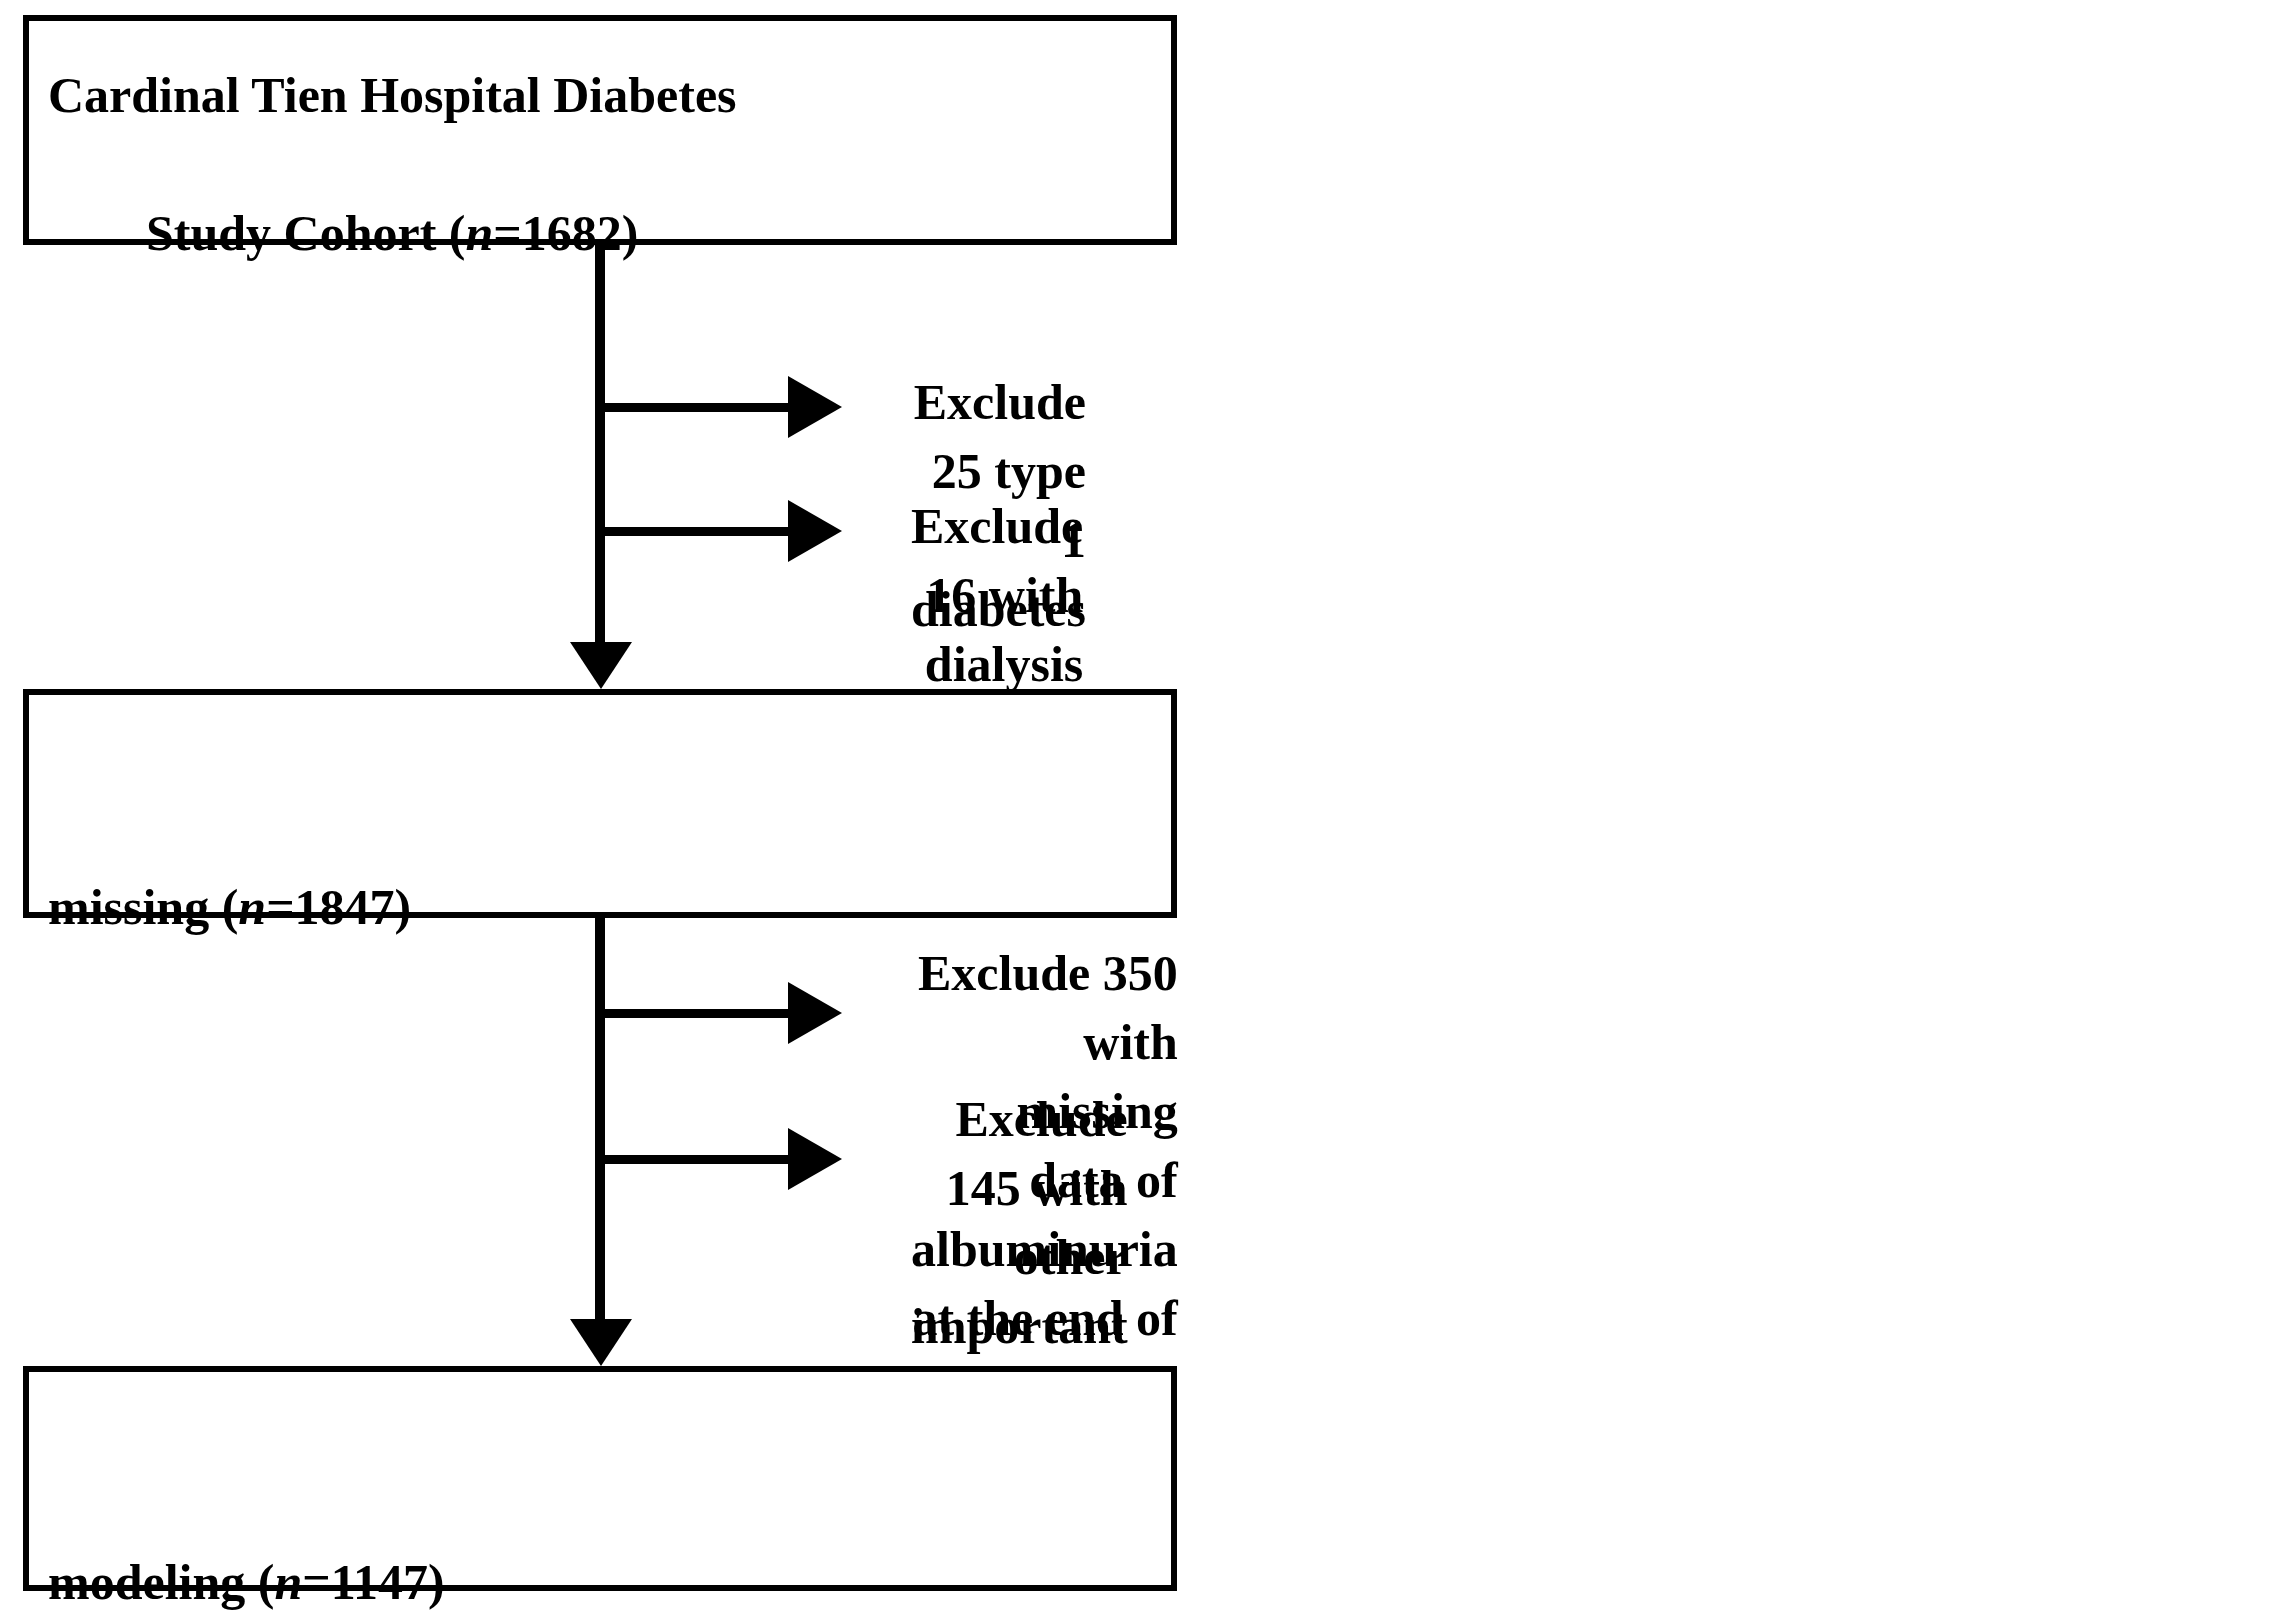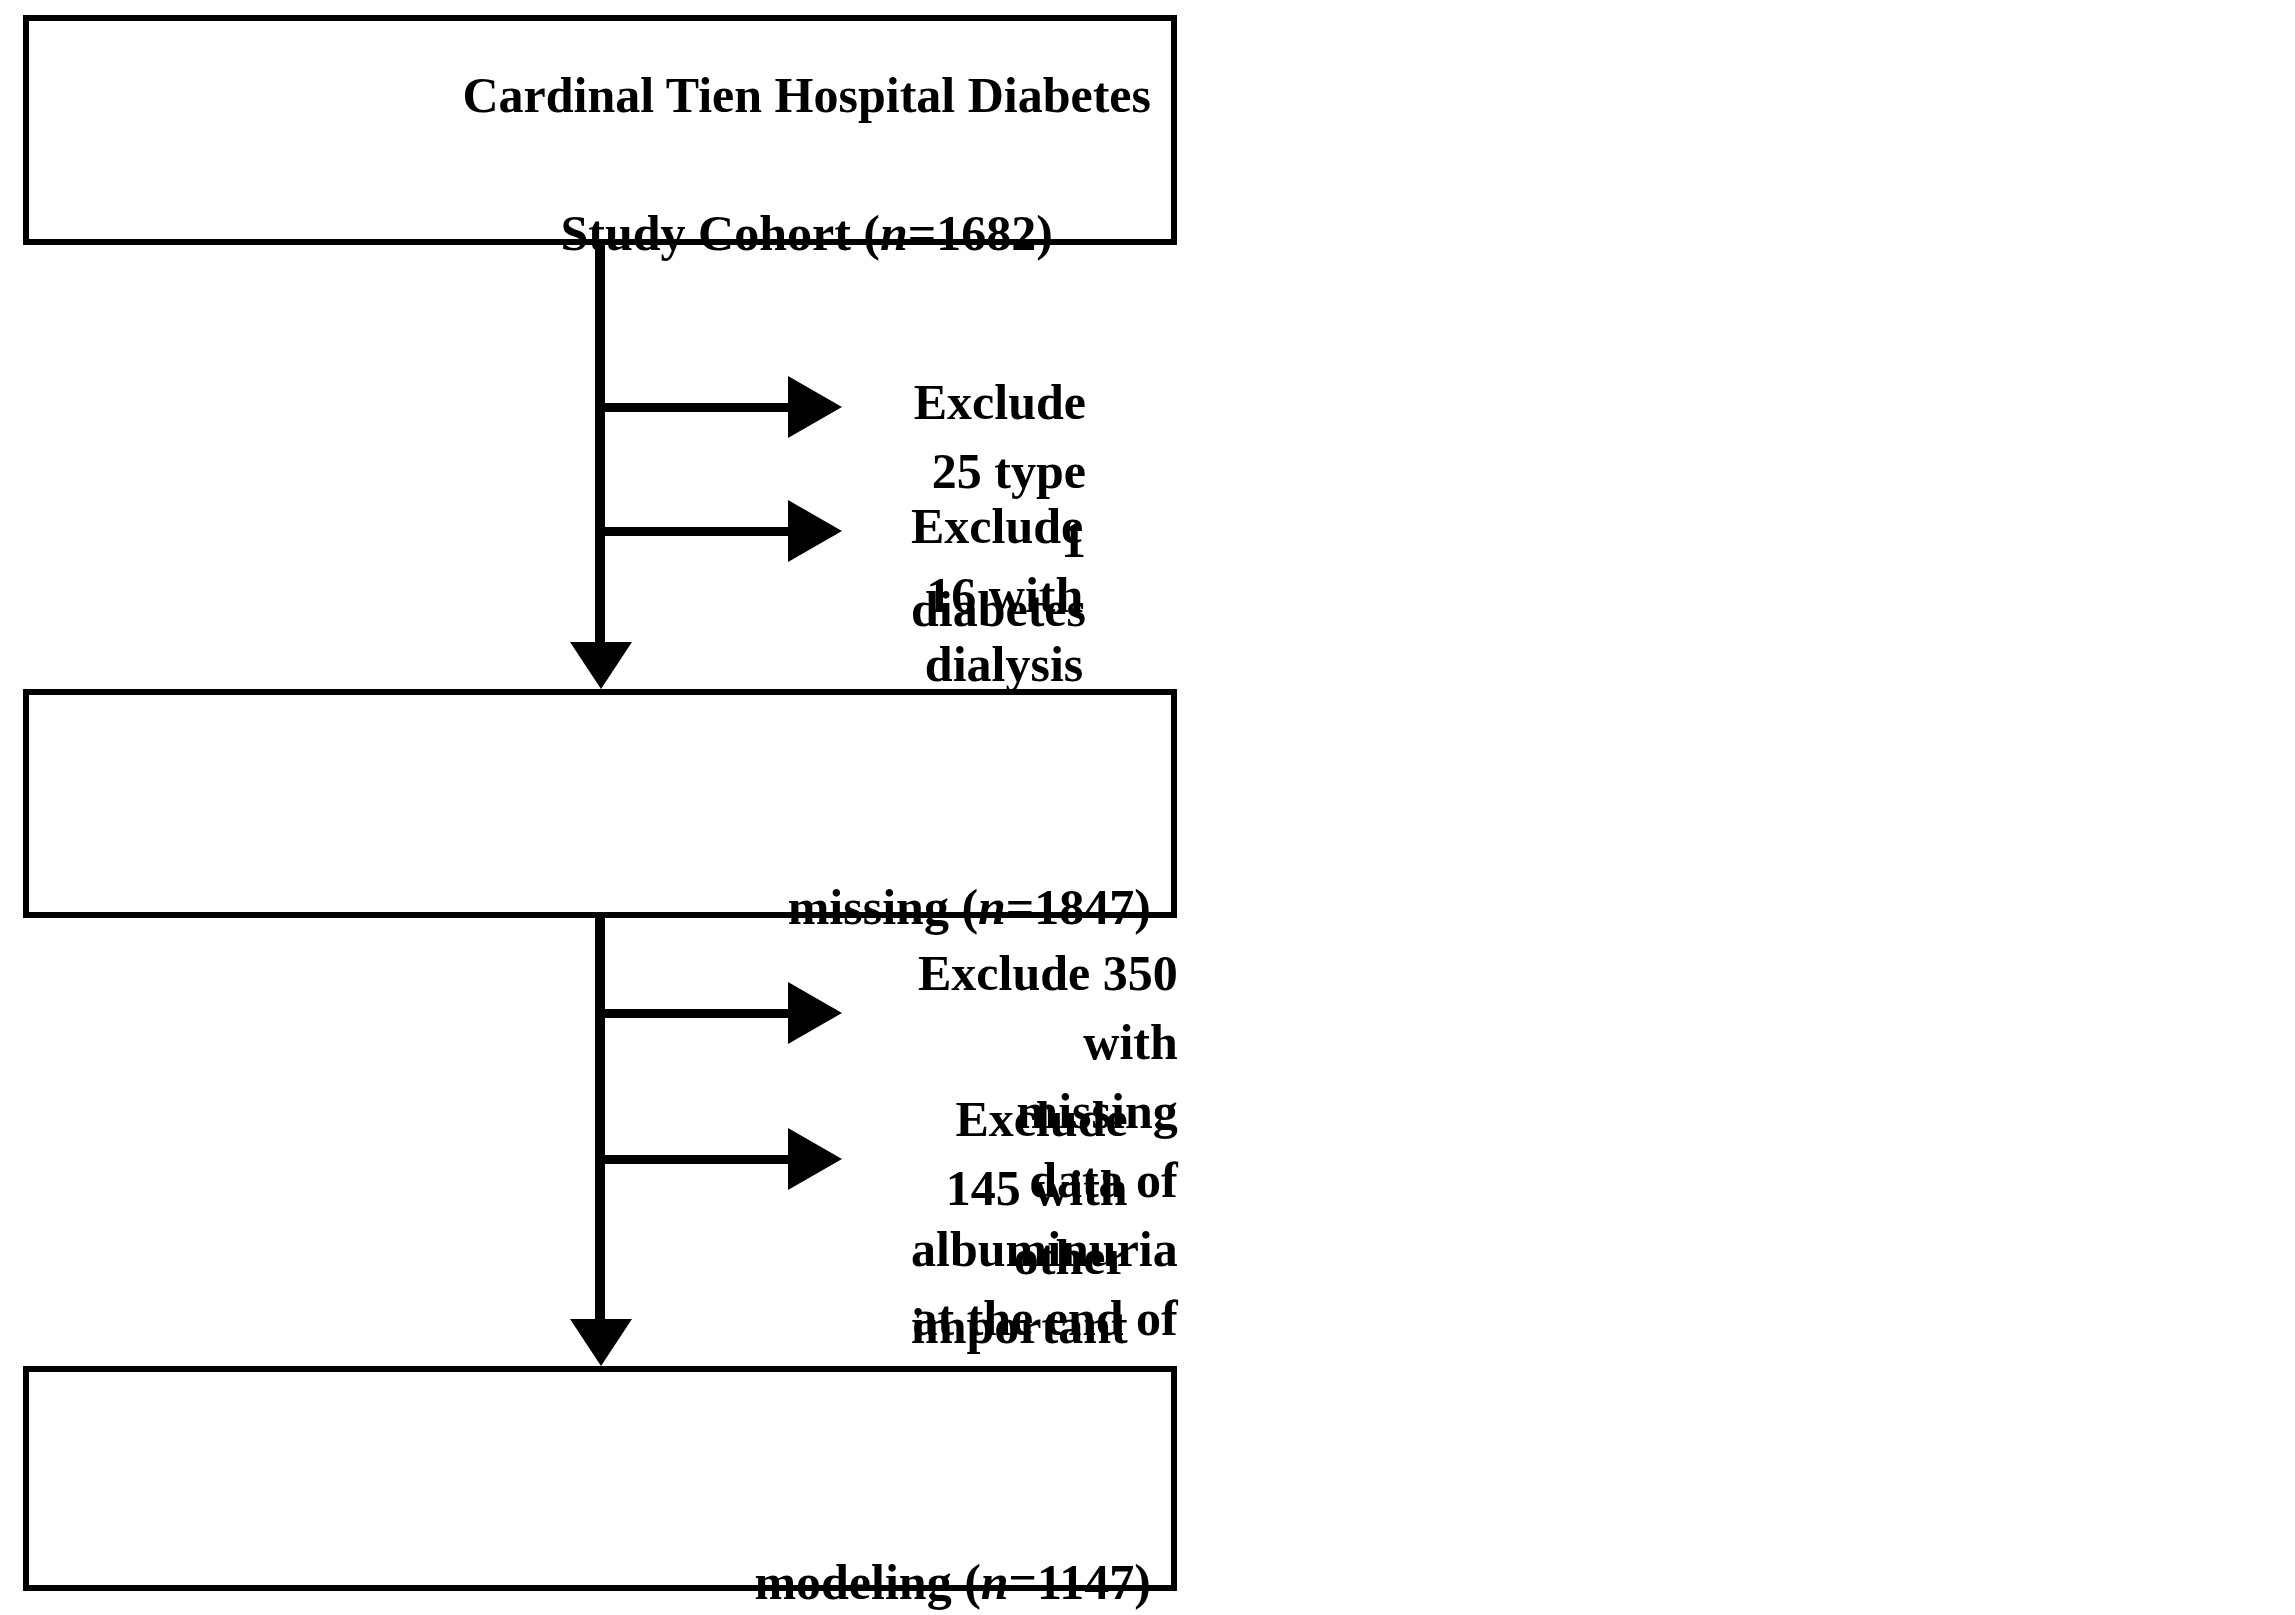--- a/index.html
+++ b/index.html
@@ -18,21 +18,21 @@
   }
 
   
   .flow-box {
     position: absolute;
     box-sizing: border-box;
     background: #ffffff;
     border: 6.8px solid #000000;
     display: flex;
     align-items: center;
-    justify-content: flex-end;
+    justify-content: flex-start;
   }
   .flow-box .box-text {
     font-size: 50px;
     font-weight: bold;
     line-height: 69px;
     color: #000000;
     text-align: center;
     padding: 0 19.5px;
     white-space: pre-line;
   }

